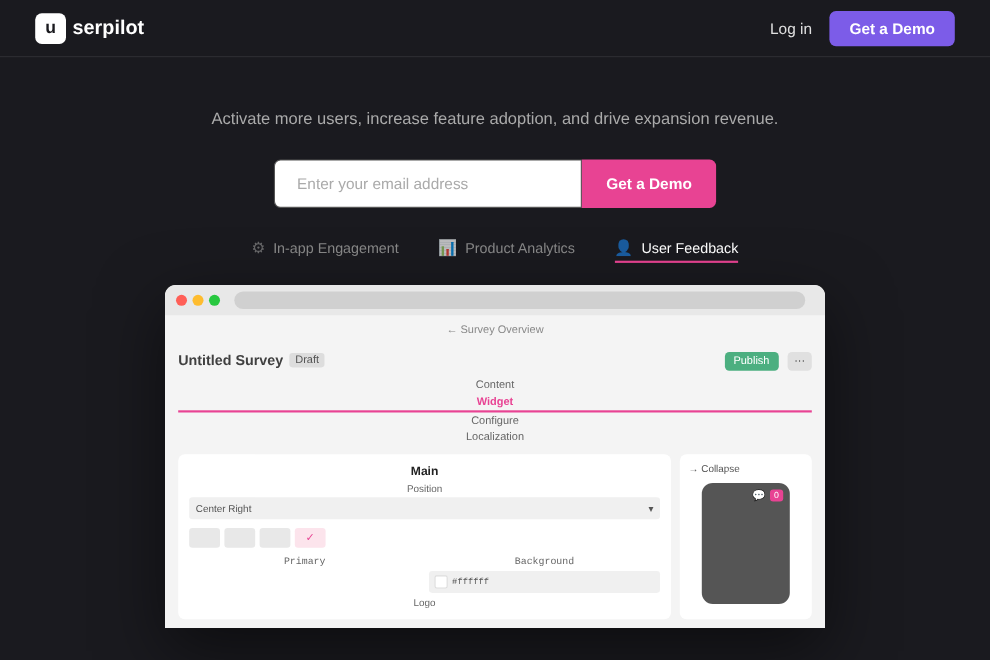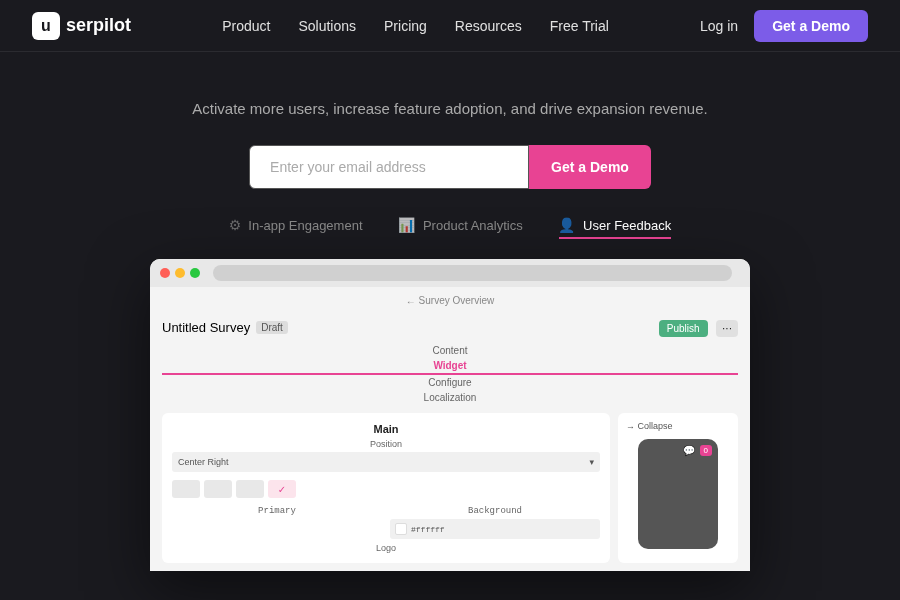--- a/index.html
+++ b/index.html
@@ -197,22 +197,22 @@
       justify-content: space-between;
       margin-bottom: 6px;
     }
     .sc-title-group {
       display: flex;
       align-items: center;
       gap: 6px;
     }
     .sc-survey-title {
       font-size: 13px;
-      font-weight: 400;
-      color: #000000;
+      font-weight: 700;
+      color: #404040;
     }
     .sc-draft-badge {
       font-size: 10px;
       background: #ddd;
       color: #555;
       border-radius: 3px;
       padding: 1px 5px;
     }
     .sc-btn-publish {
       background: #4caf80;
@@ -381,27 +381,20 @@
 <body>
 
 <nav>
   <div class="nav-logo">
     <div class="logo-box">
       <span class="logo-u">u</span>
     </div>
     <span>serpilot</span>
   </div>
 
-  <div class="nav-links">
-    <a class="nav-link">Product</a>
-    <a class="nav-link">Solutions</a>
-    <a class="nav-link">Pricing</a>
-    <a class="nav-link">Resources</a>
-    <a class="nav-link">Free Trial</a>
-  </div>
 
   <div class="nav-actions">
     <button class="btn-login">Log in</button>
     <button class="btn-demo-nav">Get a Demo</button>
   </div>
 </nav>
 
 <div class="hero">
   <p class="hero-subtitle">Activate more users, increase feature adoption, and drive expansion revenue.</p>
 

